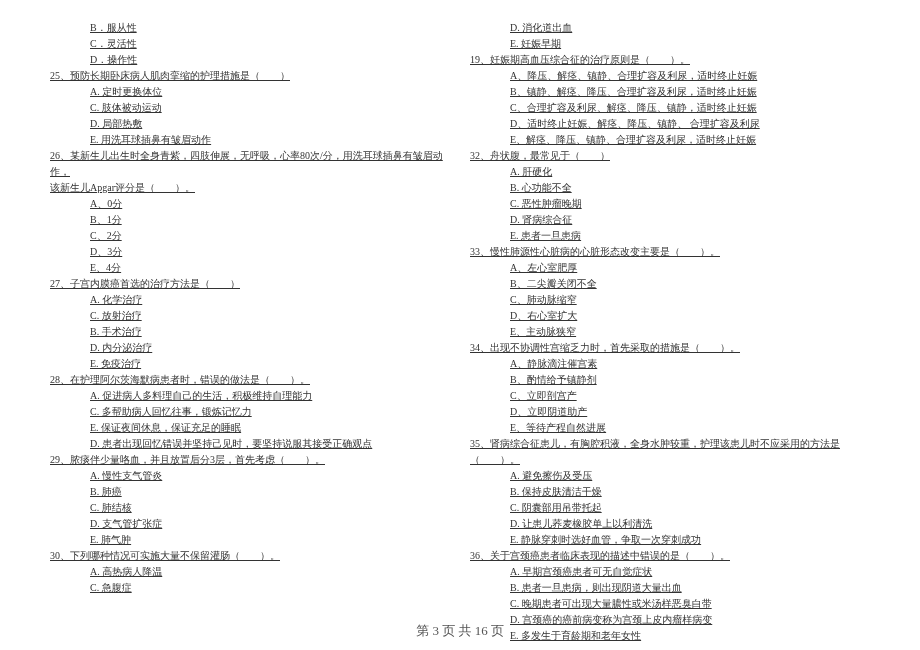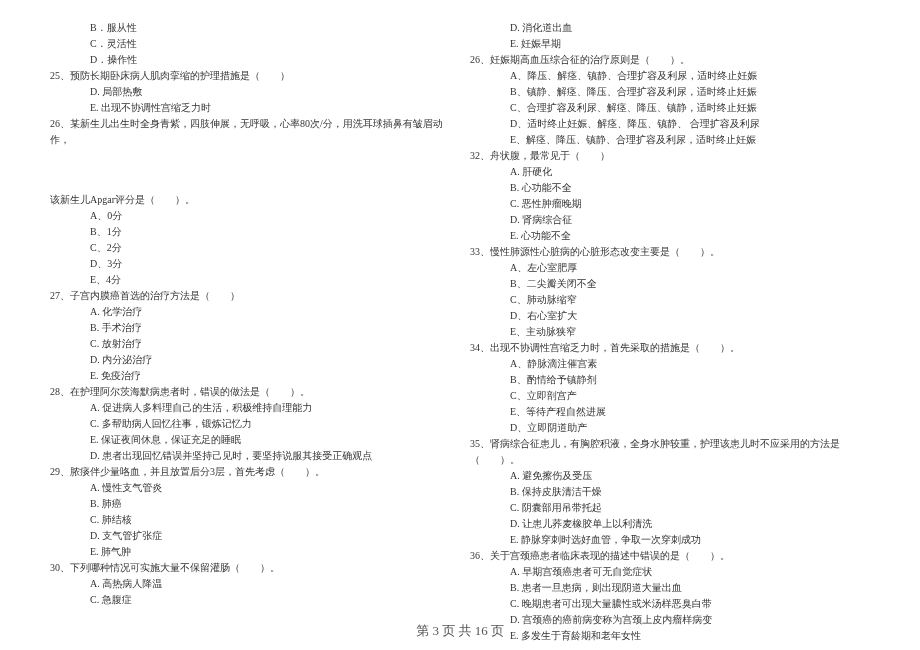--- a/index.html
+++ b/index.html
@@ -18,71 +18,73 @@
       overflow: hidden;
     }
     .page-container {
       display: flex;
       padding: 20px 40px 30px 40px;
       height: 610px;
     }
     .column {
       flex: 1;
       padding: 0 10px;
+      text-decoration: underline;
     }
     .column-left {
       border-right: none;
     }
     .question-text {
       line-height: 1.6;
       padding-left: 0;
     }
     .option-line {
       line-height: 1.6;
       padding-left: 40px;
     }
     .continuation {
       line-height: 1.6;
       padding-left: 0;
-      margin-top: 44px;
     }
     .footer {
       position: absolute;
       bottom: 10px;
       width: 100%;
       text-align: center;
       font-size: 13px;
       color: #555;
     }
   </style>
 </head>
 <body>
 
 <div class="page-container">
   <div class="column column-left">
     <div class="option-line">B．服从性</div>
     <div class="option-line">C．灵活性</div>
     <div class="option-line">D．操作性</div>
 
     <div class="question-text">25、预防长期卧床病人肌肉挛缩的护理措施是（　　）</div>
+    <div class="option-line">A. 定时更换体位</div>
+    <div class="option-line">C. 肢体被动运动</div>
     <div class="option-line">D. 局部热敷</div>
-    <div class="option-line">E. 出现不协调性宫缩乏力时</div>
+    <div class="option-line">E. 用洗耳球插鼻有皱眉动作</div>
 
     <div class="question-text">26、某新生儿出生时全身青紫，四肢伸展，无呼吸，心率80次/分，用洗耳球插鼻有皱眉动作，</div>
     <div class="continuation">该新生儿Apgar评分是（　　）。</div>
     <div class="option-line">A、0分</div>
     <div class="option-line">B、1分</div>
     <div class="option-line">C、2分</div>
     <div class="option-line">D、3分</div>
     <div class="option-line">E、4分</div>
 
     <div class="question-text">27、子宫内膜癌首选的治疗方法是（　　）</div>
     <div class="option-line">A. 化学治疗</div>
+    <div class="option-line">C. 放射治疗</div>
     <div class="option-line">B. 手术治疗</div>
-    <div class="option-line">C. 放射治疗</div>
     <div class="option-line">D. 内分泌治疗</div>
     <div class="option-line">E. 免疫治疗</div>
 
     <div class="question-text">28、在护理阿尔茨海默病患者时，错误的做法是（　　）。</div>
     <div class="option-line">A. 促进病人多料理自己的生活，积极维持自理能力</div>
     <div class="option-line">C. 多帮助病人回忆往事，锻炼记忆力</div>
     <div class="option-line">E. 保证夜间休息，保证充足的睡眠</div>
     <div class="option-line">D. 患者出现回忆错误并坚持己见时，要坚持说服其接受正确观点</div>
 
     <div class="question-text">29、脓痰伴少量咯血，并且放置后分3层，首先考虑（　　）。</div>
@@ -94,47 +96,47 @@
 
     <div class="question-text">30、下列哪种情况可实施大量不保留灌肠（　　）。</div>
     <div class="option-line">A. 高热病人降温</div>
     <div class="option-line">C. 急腹症</div>
   </div>
 
   <div class="column column-right">
     <div class="option-line">D. 消化道出血</div>
     <div class="option-line">E. 妊娠早期</div>
 
-    <div class="question-text">26、妊娠期高血压综合征的治疗原则是（　　）。</div>
+    <div class="question-text">19、妊娠期高血压综合征的治疗原则是（　　）。</div>
     <div class="option-line">A、降压、解痉、镇静、合理扩容及利尿，适时终止妊娠</div>
     <div class="option-line">B、镇静、解痉、降压、合理扩容及利尿，适时终止妊娠</div>
     <div class="option-line">C、合理扩容及利尿、解痉、降压、镇静，适时终止妊娠</div>
     <div class="option-line">D、适时终止妊娠、解痉、降压、镇静、 合理扩容及利尿</div>
     <div class="option-line">E、解痉、降压、镇静、合理扩容及利尿，适时终止妊娠</div>
 
     <div class="question-text">32、舟状腹，最常见于（　　）</div>
     <div class="option-line">A. 肝硬化</div>
     <div class="option-line">B. 心功能不全</div>
     <div class="option-line">C. 恶性肿瘤晚期</div>
     <div class="option-line">D. 肾病综合征</div>
-    <div class="option-line">E. 心功能不全</div>
+    <div class="option-line">E. 患者一旦患病</div>
 
     <div class="question-text">33、慢性肺源性心脏病的心脏形态改变主要是（　　）。</div>
     <div class="option-line">A、左心室肥厚</div>
     <div class="option-line">B、二尖瓣关闭不全</div>
     <div class="option-line">C、肺动脉缩窄</div>
     <div class="option-line">D、右心室扩大</div>
     <div class="option-line">E、主动脉狭窄</div>
 
     <div class="question-text">34、出现不协调性宫缩乏力时，首先采取的措施是（　　）。</div>
     <div class="option-line">A、静脉滴注催宫素</div>
     <div class="option-line">B、酌情给予镇静剂</div>
     <div class="option-line">C、立即剖宫产</div>
+    <div class="option-line">D、立即阴道助产</div>
     <div class="option-line">E、等待产程自然进展</div>
-    <div class="option-line">D、立即阴道助产</div>
 
     <div class="question-text">35、肾病综合征患儿，有胸腔积液，全身水肿较重，护理该患儿时不应采用的方法是（　　）。</div>
     <div class="option-line">A. 避免擦伤及受压</div>
     <div class="option-line">B. 保持皮肤清洁干燥</div>
     <div class="option-line">C. 阴囊部用吊带托起</div>
     <div class="option-line">D. 让患儿荞麦橡胶单上以利清洗</div>
     <div class="option-line">E. 静脉穿刺时选好血管，争取一次穿刺成功</div>
 
     <div class="question-text">36、关于宫颈癌患者临床表现的描述中错误的是（　　）。</div>
     <div class="option-line">A. 早期宫颈癌患者可无自觉症状</div>

